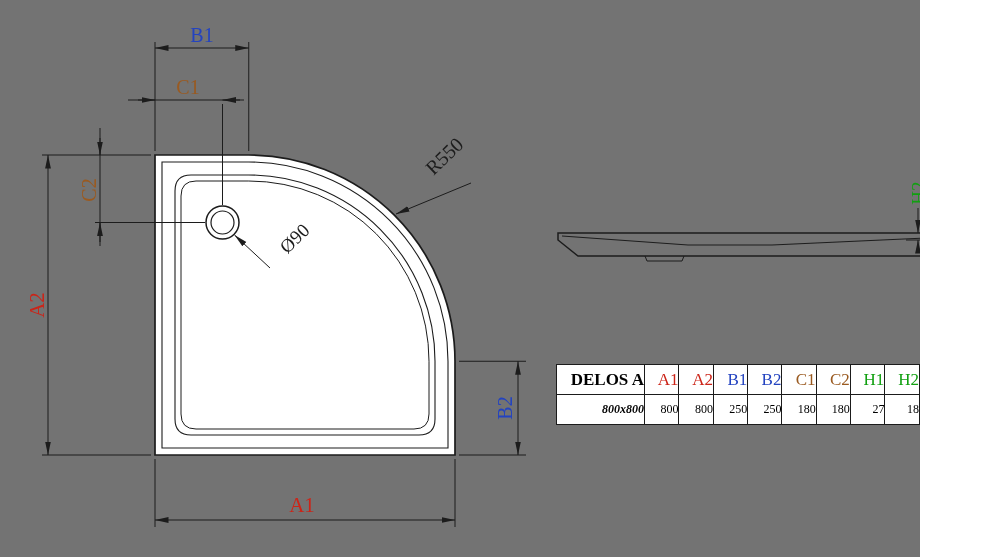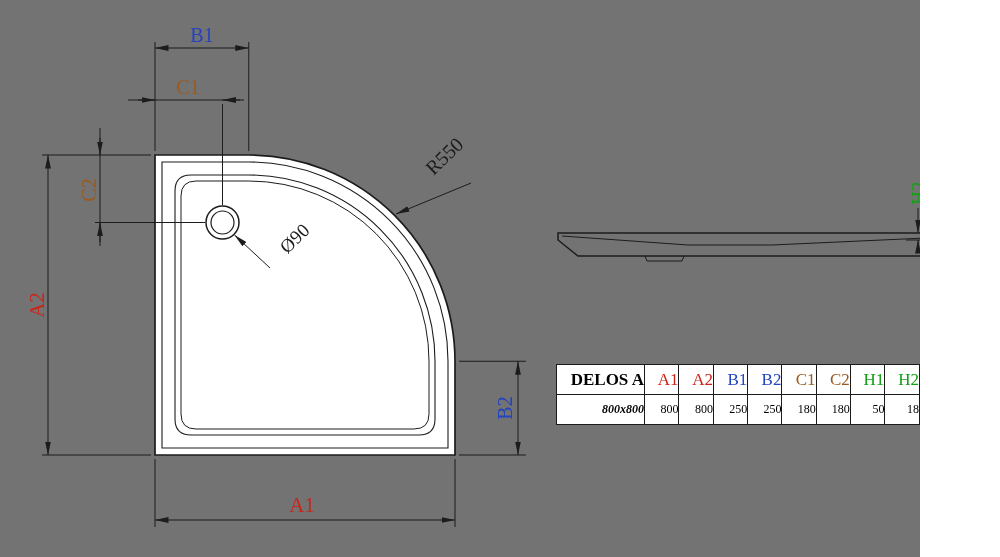--- a/index.html
+++ b/index.html
@@ -132,19 +132,19 @@
     <th class="col c-green">H2</th>
   </tr>
   <tr>
     <td class="size">800x800</td>
     <td class="val">800</td>
     <td class="val">800</td>
     <td class="val">250</td>
     <td class="val">250</td>
     <td class="val">180</td>
     <td class="val">180</td>
-    <td class="val">50</td>
+    <td class="val">27</td>
     <td class="val">18</td>
   </tr>
 </tbody>
     </table>
 
 </div>
 
 </body></html>

